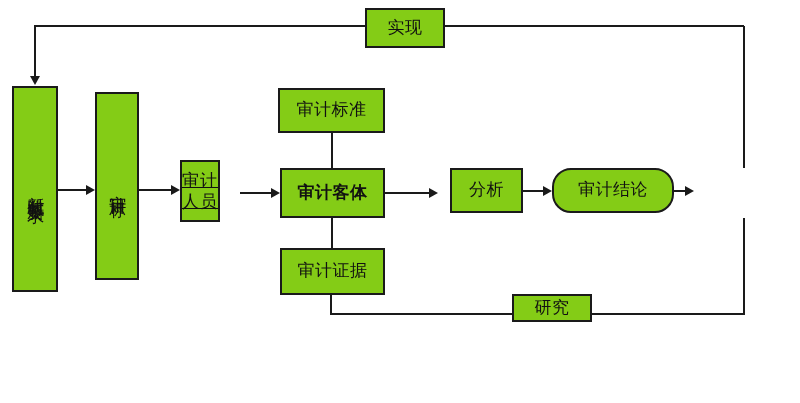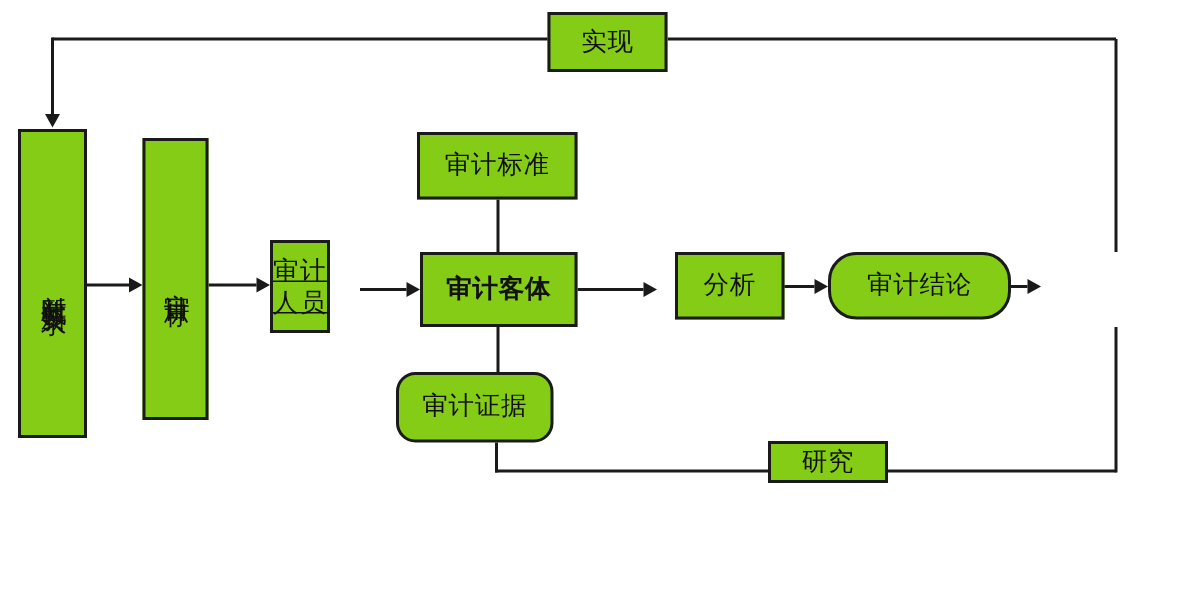--- a/index.html
+++ b/index.html
@@ -128,21 +128,21 @@
   </div>
 
   <div class="node" style="left:278px; top:88px; width:107px; height:45px;">
     <span>审计标准</span>
   </div>
 
   <div class="node" style="left:280px; top:168px; width:105px; height:50px;font-weight:bold;">
     <span>审计客体</span>
   </div>
 
-  <div class="node" style="left:264px; top:248px; width:105px; height:47px;border-radius:13px;">
+  <div class="node" style="left:280px; top:248px; width:105px; height:47px;">
     <span>审计证据</span>
   </div>
 
   <div class="node" style="left:438px; top:168px; width:73px; height:45px;margin-left:12px;">
     <span>分析</span>
   </div>
 
   <div class="node" style="left:552px; top:168px; width:122px; height:45px;border-radius:19px;">
     <span>审计结论</span>
   </div>

